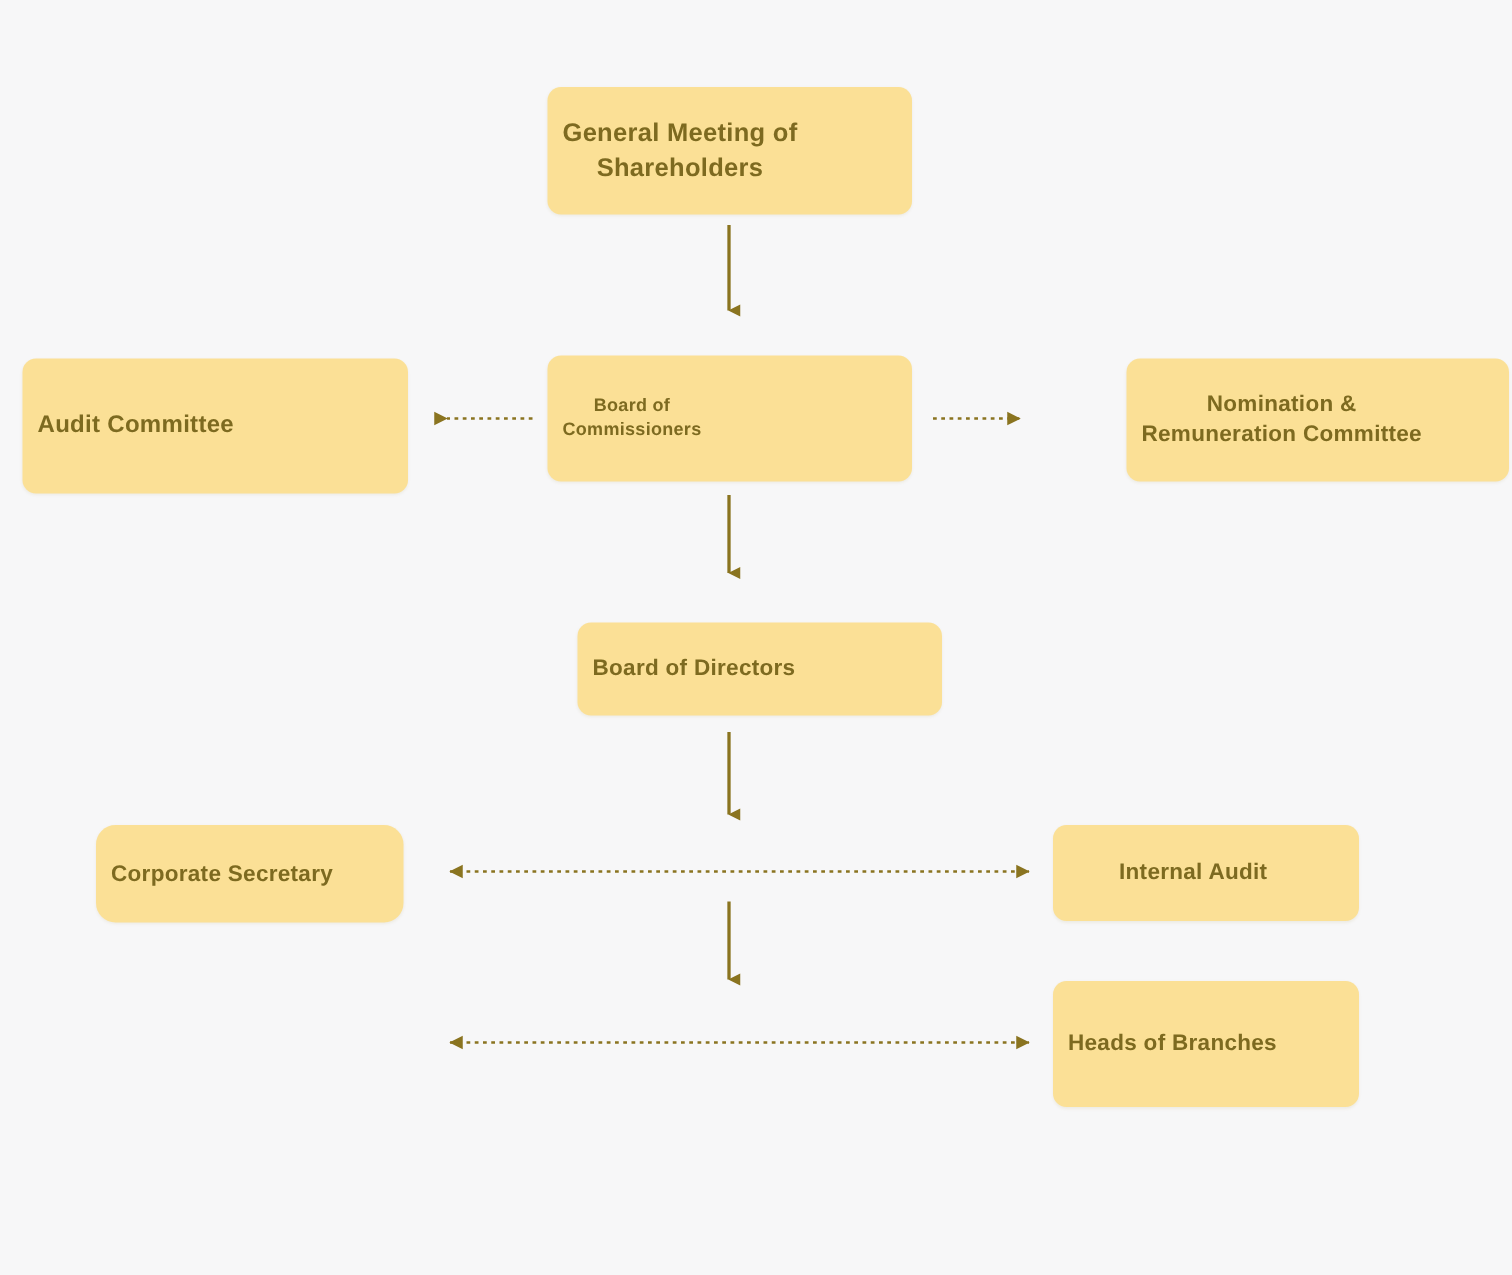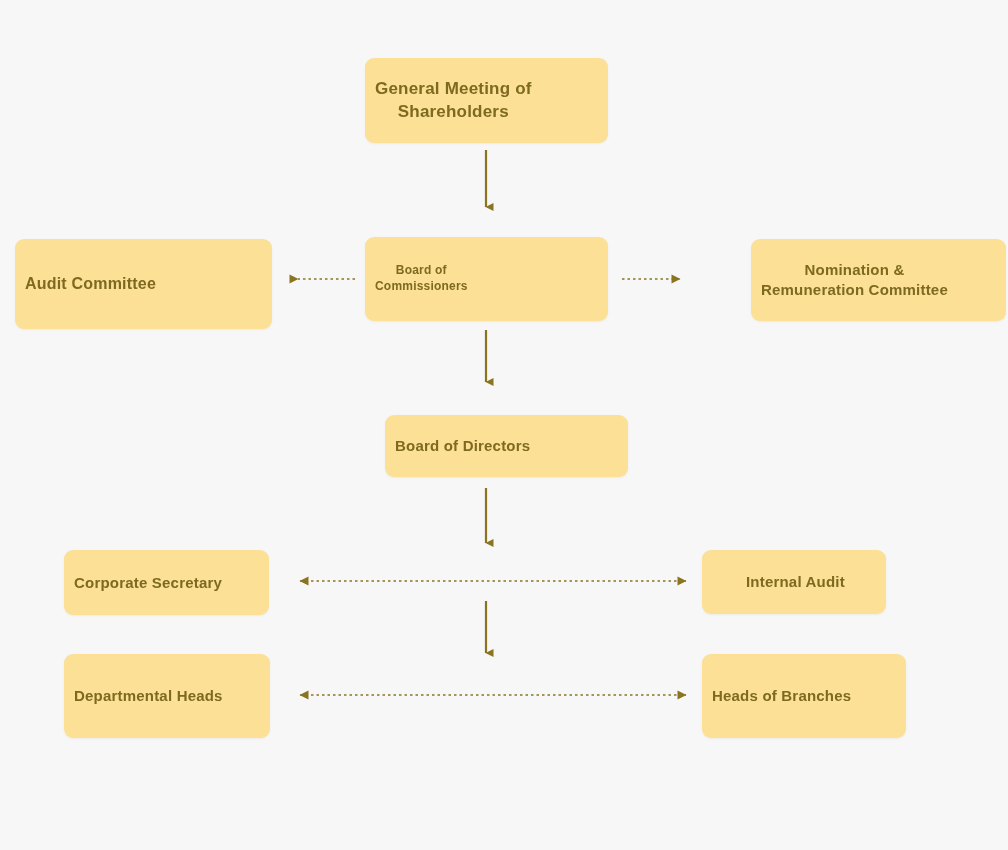--- a/index.html
+++ b/index.html
@@ -46,22 +46,22 @@
   }
   .node-label {
     display: block;
     white-space: pre-line;
   }
   .n-gms      { left: 365px; top: 58px;  width: 243px; height: 85px;  font-size: 17px; }
   .n-audit    { left: 15px;  top: 239px; width: 257px; height: 90px;  font-size: 16px; }
   .n-boc      { left: 365px; top: 237px; width: 243px; height: 84px;  font-size: 12px; }
   .n-nrc      { left: 703px; top: 239px; width: 255px; height: 82px;  font-size: 15px; margin-left: 48px; }
   .n-bod      { left: 365px; top: 415px; width: 243px; height: 62px;  font-size: 15px; margin-left: 20px; }
-  .n-corpsec  { left: 64px;  top: 550px; width: 205px; height: 65px;  font-size: 15px; }
-  .n-ia       { left: 702px; top: 550px; width: 184px; height: 64px;  font-size: 15px; padding-left: 44px; }
+  .n-corpsec  { left: 64px;  top: 550px; width: 205px; height: 65px;  font-size: 15px; border-radius: 13px; }
+  .n-ia       { left: 702px; top: 550px; width: 204px; height: 64px;  font-size: 15px; padding-left: 44px; }
   .n-dept     { left: 64px;  top: 654px; width: 206px; height: 84px;  font-size: 15px; }
   .n-branch   { left: 702px; top: 654px; width: 204px; height: 84px;  font-size: 15px; }
 </style>
 </head>
 <body>
 
 <div id="chart-canvas">
 
   <svg id="connector-layer" viewBox="0 0 1008 850" width="1008" height="850" xmlns="http://www.w3.org/2000/svg">
     <defs>
@@ -117,21 +117,18 @@
   </div>
 
   <div class="node n-corpsec">
     <span class="node-label">Corporate Secretary</span>
   </div>
 
   <div class="node n-ia">
     <span class="node-label">Internal Audit</span>
   </div>
 
-  <div class="node n-dept">
-    <span class="node-label">Departmental Heads</span>
-  </div>
 
   <div class="node n-branch">
     <span class="node-label">Heads of Branches</span>
   </div>
 
 </div>
 
 </body></html>

